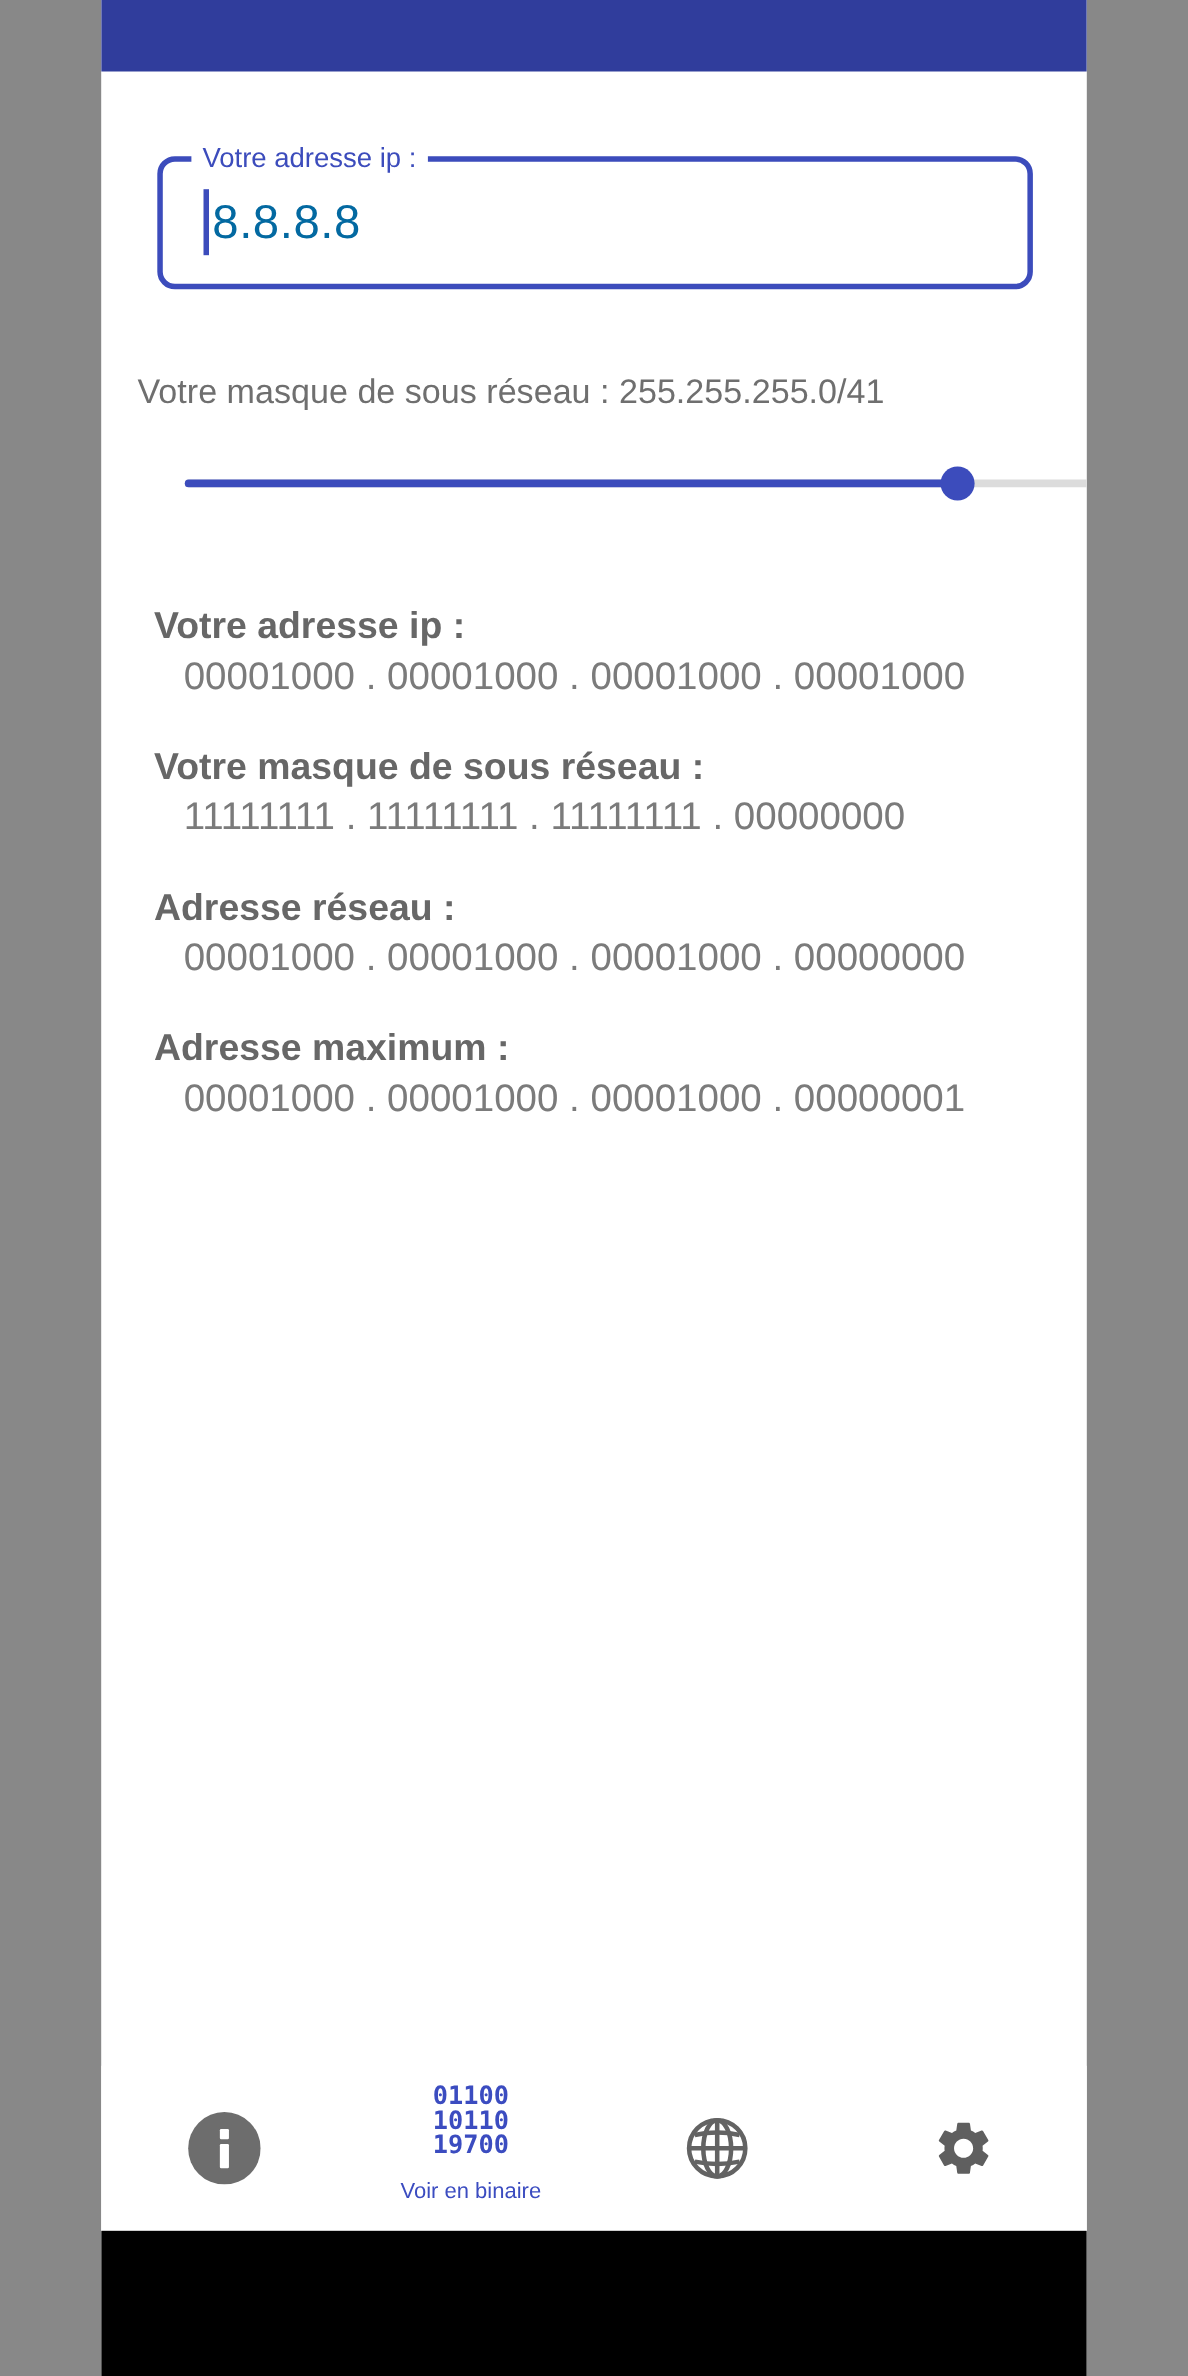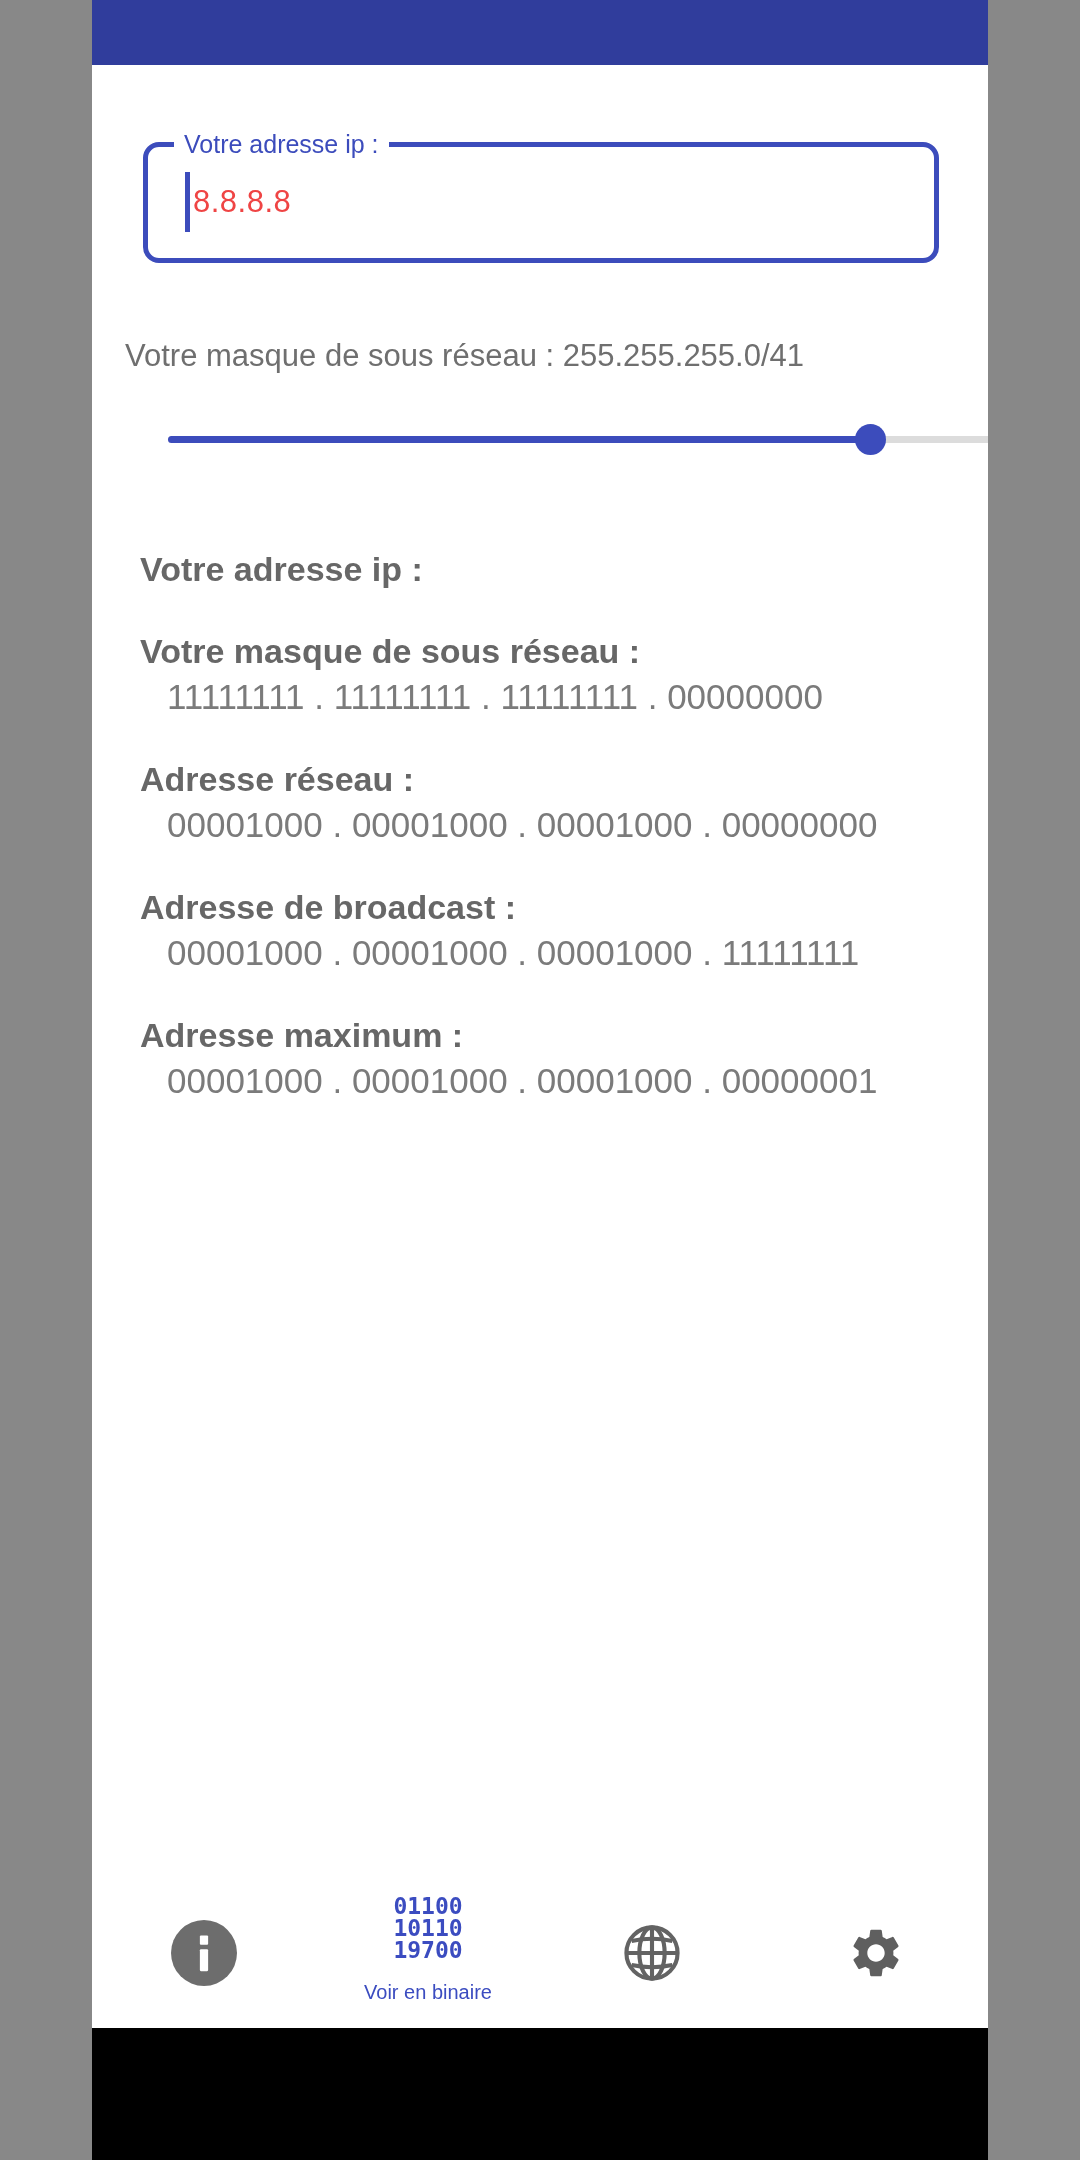--- a/index.html
+++ b/index.html
@@ -13,21 +13,21 @@
   .ipfield{
     position:absolute;left:51px;right:49px;top:142px;height:111px;
     border:5px solid var(--accent,#3c4cbc);border-radius:16px;background:#fff;
   }
   .ipfield .field-label{
     position:absolute;top:-19px;left:26px;background:#fff;padding:0 10px;
     font-size:25px;line-height:32px;color:var(--accent,#3c4cbc);
   }
   .value-row{position:absolute;left:37px;top:24px;display:flex;align-items:center;height:62px;}
   .caret{width:5px;height:60px;background:var(--accent,#3c4cbc);margin-right:3px;}
-  .field-value{font-size:31px;color:#ef4444;letter-spacing:0.5px;}
+  .field-value{font-size:43px;color:#0369a1;letter-spacing:0.5px;}
   
   .mask-line{position:absolute;left:33px;top:336px;font-size:31px;line-height:40px;color:#6f6f6f;}
   
   .slider{position:absolute;left:76px;top:422px;width:937px;height:34px;}
   .slider-track{position:absolute;left:0;right:0;top:14px;height:7px;border-radius:4px;background:var(--track,#dcdcdc);}
   .slider-fill{position:absolute;left:0;top:14px;height:7px;border-radius:4px;background:var(--accent,#3c4cbc);width:75%;}
   .slider-thumb{position:absolute;top:2px;left:75%;width:31px;height:31px;margin-left:-16px;border-radius:50%;background:var(--accent,#3c4cbc);}
   
   .sections{position:absolute;left:48px;top:547px;right:20px;}
   .section{margin-bottom:37px;}
@@ -64,32 +64,29 @@
 
   <div class="slider">
     <div class="slider-track"></div>
     <div class="slider-fill" style="width: 75%;"></div>
     <div class="slider-thumb" style="left: 75%;"></div>
   </div>
 
   <div class="sections">
     <div class="section">
       <h2 class="section-heading">Votre adresse ip :</h2>
+      <div class="section-value">00001000 . 00001000 . 00001000 . 00001000</div>
     </div>
     <div class="section">
       <h2 class="section-heading">Votre masque de sous réseau :</h2>
       <div class="section-value">11111111 . 11111111 . 11111111 . 00000000</div>
     </div>
     <div class="section">
       <h2 class="section-heading">Adresse réseau :</h2>
       <div class="section-value">00001000 . 00001000 . 00001000 . 00000000</div>
-    </div>
-    <div class="section">
-      <h2 class="section-heading">Adresse de broadcast :</h2>
-      <div class="section-value">00001000 . 00001000 . 00001000 . 11111111</div>
     </div>
     <div class="section">
       <h2 class="section-heading">Adresse maximum :</h2>
       <div class="section-value">00001000 . 00001000 . 00001000 . 00000001</div>
     </div>
   </div>
 
   <div class="bottomnav">
 
     <div class="nav-item">

